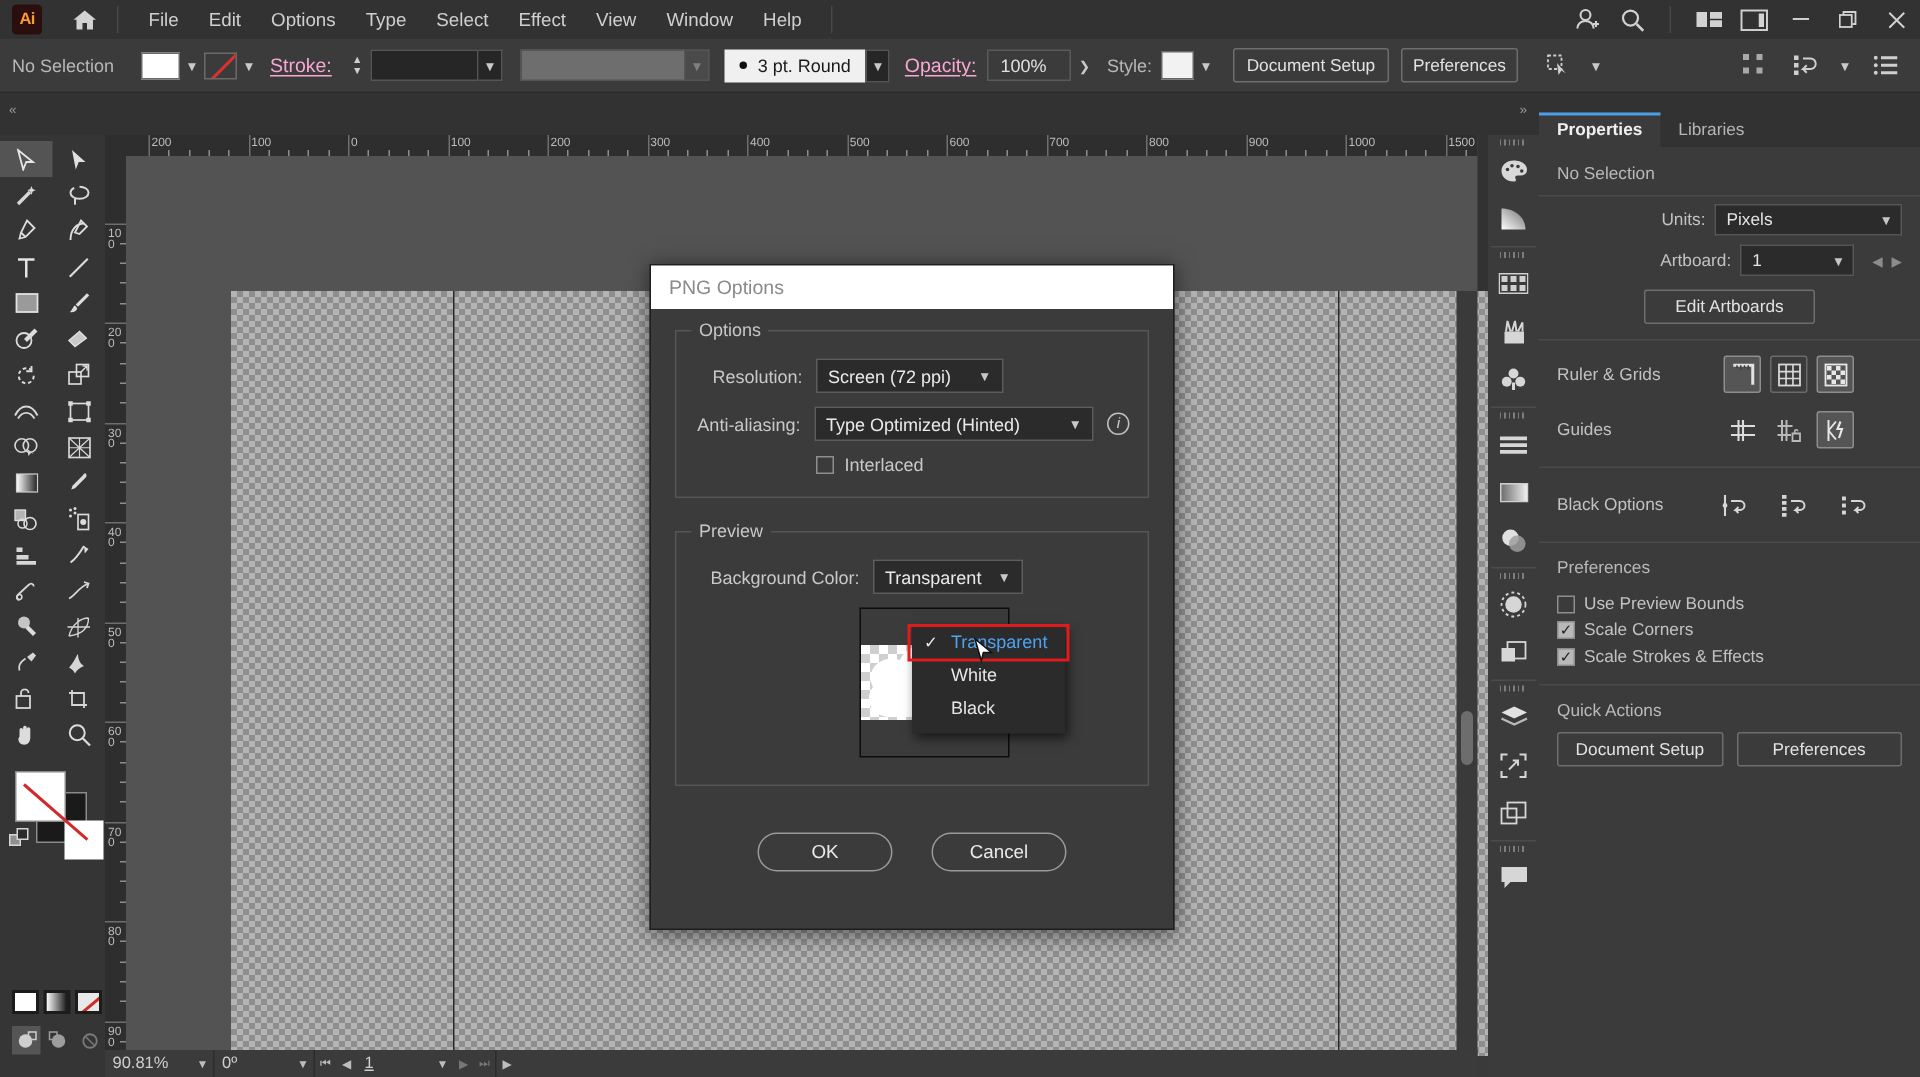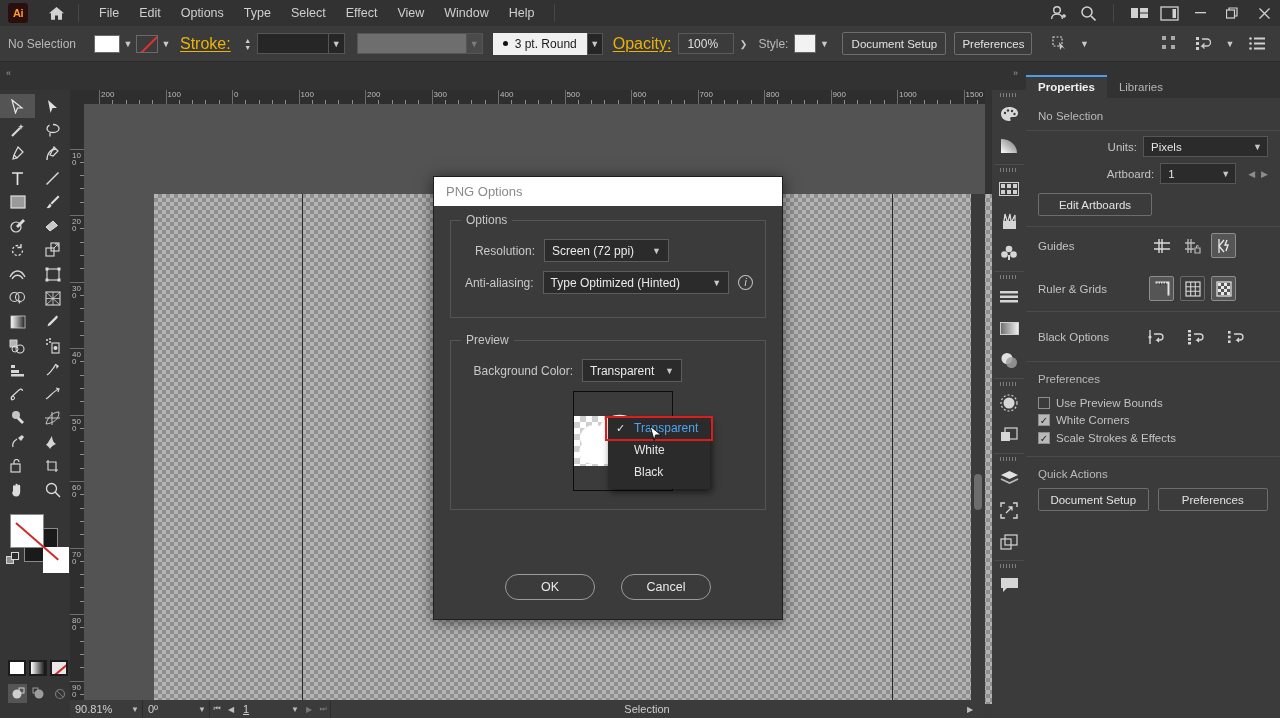--- a/index.html
+++ b/index.html
@@ -21,21 +21,21 @@
   .mb-right{ margin-left:auto; display:flex; align-items:center; }
   .mb-ico{ width:30px;height:26px;display:flex;align-items:center;justify-content:center;}
   .wbtn{ width:32px;height:26px;display:flex;align-items:center;justify-content:center;
     font-size:12px;color:#cfcfcf;}
 
   
   .controlbar{ position:absolute; left:0; top:26px; width:1280px; height:36px;
     background:#3b3b3b; border-bottom:1px solid #2a2a2a;
     display:flex; align-items:center; padding:0 8px; }
   .cb-label{ font-size:12px; color:#b8b8b8; }
-  .cb-link{ font-size:16px; color:#eab308; text-decoration:underline;
+  .cb-link{ font-size:13px; color:#f9a8d4; text-decoration:underline;
     text-underline-offset:2px; }
   .sw-white{ width:26px;height:18px;background:#fff;border:1px solid #6a6a6a; }
   .sw-none{ width:22px;height:18px;background:#3b3b3b;border:1px solid #6a6a6a;
     position:relative; overflow:hidden;}
   .sw-none:after{ content:""; position:absolute; left:-4px; top:8px; width:32px;
     height:2px; background:#e03030; transform:rotate(-45deg); }
   .caret{ width:16px;height:20px; display:flex;align-items:center;justify-content:center;
     font-size:9px; color:#c9c9c9; }
   .stroke-w{ width:18px;height:22px; display:flex; flex-direction:column;
     align-items:center; justify-content:center; color:#cfcfcf; font-size:7px; line-height:7px;}
@@ -184,21 +184,21 @@
     justify-content:center; font-style:italic; margin-left:9px; }
   .preview-thumb{ width:100px;height:100px; border:1px solid #0d0d0d;
     background:#3b3b3b; position:relative; overflow:hidden; }
   .pt-check{ position:absolute; left:0; top:24px; width:98px; height:50px;
     background-image:
       linear-gradient(45deg,#cfcfcf 25%,transparent 25%,transparent 75%,#cfcfcf 75%),
       linear-gradient(45deg,#cfcfcf 25%,transparent 25%,transparent 75%,#cfcfcf 75%);
     background-size:12px 12px; background-position:0 0,6px 6px;
     background-color:#fff; }
   .dlg-foot{ position:absolute; left:0; bottom:0; width:348px; height:64px;
-    display:flex; align-items:center; justify-content:center; gap:26px; }
+    display:flex; justify-content:center; gap:26px; }
   .rbtn{ width:90px;height:26px; border:1px solid #9a9a9a; border-radius:13px;
     background:#3b3b3b; color:#eaeaea; font-size:12.5px;
     display:flex;align-items:center;justify-content:center; }
 
   
   .ddpop{ position:absolute; left:608px; top:417px; width:102px; height:72px;
     background:#2b2b2b; box-shadow:2px 3px 7px rgba(0,0,0,.6); z-index:60; }
   .ddit{ height:22px; display:flex; align-items:center; font-size:12px;
     color:#e6e6e6; padding-left:26px; position:relative; }
   .ddit.sel{ color:#4da3f0; }
@@ -783,21 +783,20 @@
     <div class="sb-cell" style="width:52px">0º</div>
     <div class="sb-arrow">▼</div>
     <div class="sb-sep"></div>
     <div class="sb-arrow">⏮</div>
     <div class="sb-arrow">◀</div>
     <div class="sb-cell" style="width:50px;text-decoration:underline">1</div>
     <div class="sb-arrow">▼</div>
     <div class="sb-arrow" style="color:#777">▶</div>
     <div class="sb-arrow" style="color:#777">⏭</div>
     <div class="sb-sep"></div>
-    <div class="sb-cell" style="flex:1;justify-content:center">Selection</div>
     <div class="sb-arrow" style="margin-right:8px">▶</div>
   </div>
 
   <div class="rail">
     <div class="railgrip"></div>
     <div class="railb">
       <svg width="19" height="16" viewBox="0 0 19 16">
           <path d="M9 1C4.5 1 1 4 1 8s3.5 7 8 7c1.6 0 2-1 1.4-1.8-.7-1 0-2.2 1.3-2.2H14c2.5 0 4-1.6 4-4 0-3.4-3.8-6-9-6z" fill="#d8d8d8"></path>
           <g fill="#3b3b3b">
             <circle cx="5" cy="7" r="1.2"></circle>
@@ -939,48 +938,25 @@
     <div class="prow" style="justify-content:flex-end">
       <span class="plabel">Artboard:</span>
       <div style="display:flex">
         <div class="pfield" style="width:56px;border-right:none">1</div>
         <div class="pcaret">▼</div>
       </div>
       <span style="font-size:9px;color:#8c8c8c;margin-left:6px">◀</span>
       <span style="font-size:9px;color:#8c8c8c">▶</span>
     </div>
 
-    <div class="prow" style="justify-content:flex-start;padding-top:6px;padding-bottom:8px">
+    <div class="prow" style="justify-content:center;padding-top:6px;padding-bottom:8px">
       <div class="pbtn" style="width:114px">Edit Artboards</div>
     </div>
 
     <div class="pdiv"></div>
-
-    <div class="prow" style="padding:4px 12px 10px 12px">
-      <span class="plabel" style="width:105px">Guides</span>
-      <div class="iconplain">
-        <svg width="18" height="16" viewBox="0 0 18 16">
-            <path d="M6 1v14M9 1v14M1 5h16M1 11h16" stroke="#dcdcdc" stroke-width="1.4"></path>
-          </svg>
-      </div>
-      <div class="iconplain">
-        <svg width="18" height="16" viewBox="0 0 18 16">
-            <path d="M4 1v14M7 1v14M1 5h10M1 11h9" stroke="#b9b9b9" stroke-width="1.3"></path>
-            <path d="M11 10h5v5h-5z" fill="none" stroke="#b9b9b9" stroke-width="1.2"></path>
-            <path d="M12.5 10V8.5a1 1 0 0 1 2 0" fill="none" stroke="#b9b9b9" stroke-width="1.1"></path>
-          </svg>
-      </div>
-      <div class="iconbtn act">
-        <svg width="16" height="16" viewBox="0 0 16 16">
-            <path d="M3 1v14" stroke="#e8e8e8" stroke-width="1.3"></path>
-            <path d="M3 8l5-6M3 8l5 6" stroke="#e8e8e8" stroke-width="1.3" fill="none"></path>
-            <path d="M11 2l-2 5h3l-2 6" fill="none" stroke="#e8e8e8" stroke-width="1.4"></path>
-          </svg>
-      </div>
-    </div>
 
     <div class="prow" style="padding:8px 12px">
       <span class="plabel" style="width:105px">Ruler &amp; Grids</span>
       <div class="iconbtn act">
         <svg width="16" height="16" viewBox="0 0 16 16">
             <path d="M1.5 1.5h13v13" fill="none" stroke="#e2e2e2" stroke-width="2"></path>
             <g stroke="#3b3b3b" stroke-width="1">
               <path d="M4 1.5v2M6.5 1.5v3M9 1.5v2M11.5 1.5v3"></path>
             </g>
           </svg>
@@ -1001,20 +977,43 @@
               <rect x="11" y="5" width="3" height="3"></rect>
               <rect x="2" y="8" width="3" height="3"></rect>
               <rect x="8" y="8" width="3" height="3"></rect>
               <rect x="5" y="11" width="3" height="3"></rect>
               <rect x="11" y="11" width="3" height="3"></rect>
             </g>
           </svg>
       </div>
     </div>
 
+    <div class="prow" style="padding:4px 12px 10px 12px">
+      <span class="plabel" style="width:105px">Guides</span>
+      <div class="iconplain">
+        <svg width="18" height="16" viewBox="0 0 18 16">
+            <path d="M6 1v14M9 1v14M1 5h16M1 11h16" stroke="#dcdcdc" stroke-width="1.4"></path>
+          </svg>
+      </div>
+      <div class="iconplain">
+        <svg width="18" height="16" viewBox="0 0 18 16">
+            <path d="M4 1v14M7 1v14M1 5h10M1 11h9" stroke="#b9b9b9" stroke-width="1.3"></path>
+            <path d="M11 10h5v5h-5z" fill="none" stroke="#b9b9b9" stroke-width="1.2"></path>
+            <path d="M12.5 10V8.5a1 1 0 0 1 2 0" fill="none" stroke="#b9b9b9" stroke-width="1.1"></path>
+          </svg>
+      </div>
+      <div class="iconbtn act">
+        <svg width="16" height="16" viewBox="0 0 16 16">
+            <path d="M3 1v14" stroke="#e8e8e8" stroke-width="1.3"></path>
+            <path d="M3 8l5-6M3 8l5 6" stroke="#e8e8e8" stroke-width="1.3" fill="none"></path>
+            <path d="M11 2l-2 5h3l-2 6" fill="none" stroke="#e8e8e8" stroke-width="1.4"></path>
+          </svg>
+      </div>
+    </div>
+
     <div class="pdiv"></div>
 
     <div class="prow" style="padding:10px 12px">
       <span class="plabel" style="width:95px">Black Options</span>
       <div class="iconplain" style="width:34px">
         <svg width="20" height="16" viewBox="0 0 20 16">
             <path d="M4 1v14" stroke="#d6d6d6" stroke-width="1.4"></path>
             <circle cx="4" cy="8" r="1.6" fill="#d6d6d6"></circle>
             <path d="M8 5h6a3 3 0 0 1 0 6h-3l2-2M11 11l2 2" fill="none" stroke="#d6d6d6" stroke-width="1.3"></path>
           </svg>
@@ -1046,21 +1045,21 @@
 
     <div class="psec-t">Preferences</div>
 
 
     <div class="prow" style="padding:6px 12px 2px 12px">
       <span class="cbx"></span>
       <span class="plabel">Use Preview Bounds</span>
     </div>
     <div class="prow" style="padding:3px 12px">
       <span class="cbx on">✓</span>
-      <span class="plabel">White Corners</span>
+      <span class="plabel">Scale Corners</span>
     </div>
     <div class="prow" style="padding:3px 12px 10px 12px">
       <span class="cbx on">✓</span>
       <span class="plabel">Scale Strokes &amp; Effects</span>
     </div>
 
     <div class="pdiv"></div>
 
     <div class="psec-t">Quick Actions</div>
     <div class="prow" style="padding:2px 12px;gap:9px">
@@ -1086,20 +1085,24 @@
 
         <div class="drow">
           <span class="dlabel" style="width:72px;margin-right:9px">Anti-aliasing:</span>
           <div class="dsel" style="width:190px">
             <span>Type Optimized (Hinted)</span>
             <span class="cv">▼</span>
           </div>
           <span class="info-i">i</span>
         </div>
 
+        <div class="drow" style="margin-bottom:0;padding-left:81px">
+          <span class="cbx" style="margin-right:7px"></span>
+          <span class="dlabel">Interlaced</span>
+        </div>
       </div>
 
       <div class="group" style="height:170px;padding-top:18px">
         <span class="group-t">Preview</span>
 
         <div class="drow">
           <span class="dlabel" style="width:110px;margin-right:9px">Background Color:</span>
           <div class="dsel" style="width:100px">
             <span>Transparent</span>
             <span class="cv">▼</span>

